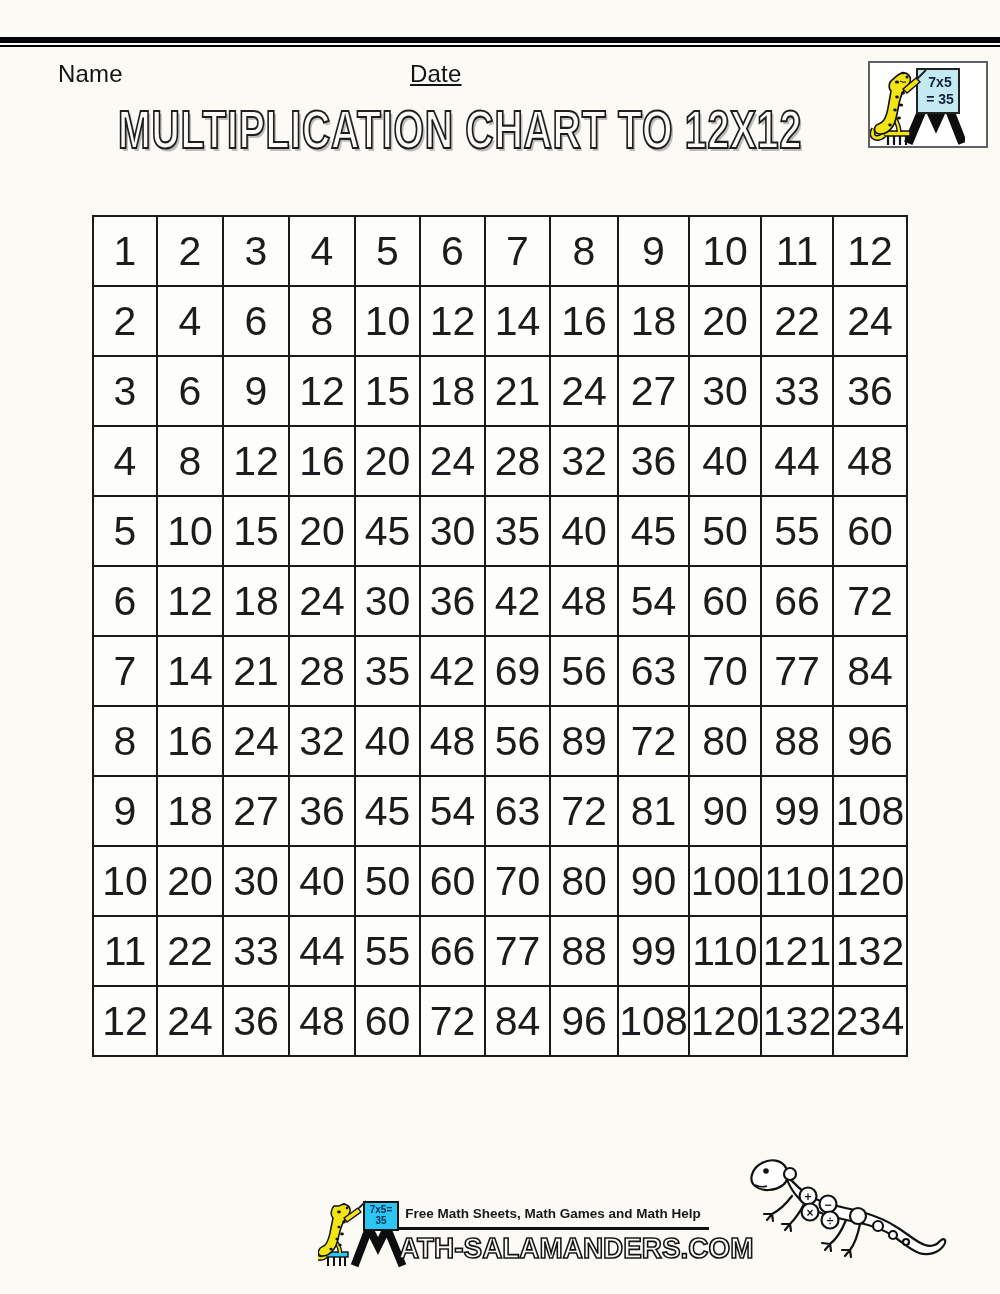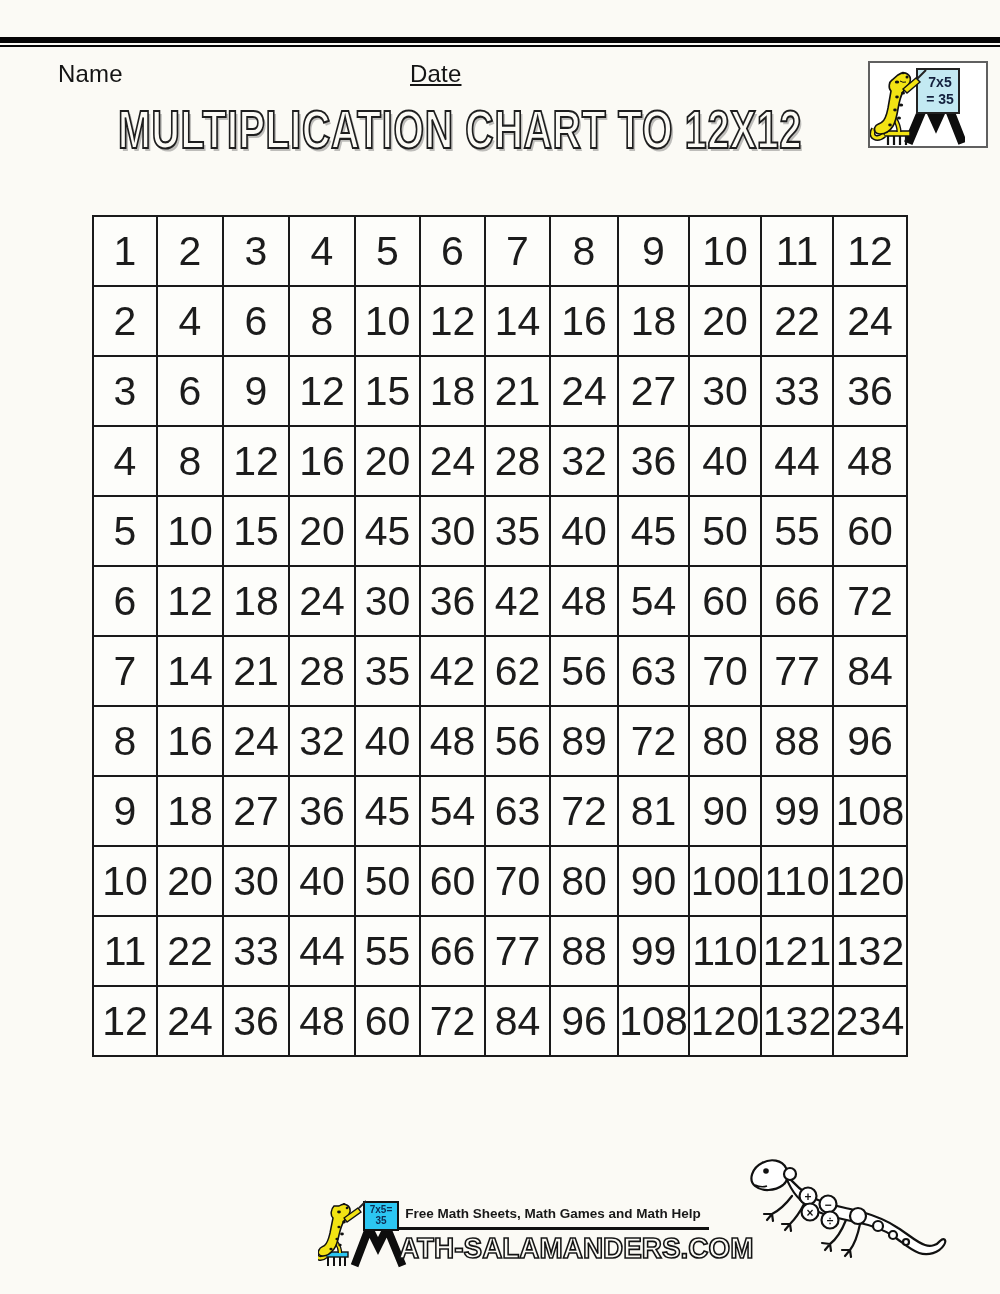--- a/index.html
+++ b/index.html
@@ -227,21 +227,21 @@
         <td>66</td>
         <td>72</td>
       </tr>
       <tr>
         <td>7</td>
         <td>14</td>
         <td>21</td>
         <td>28</td>
         <td>35</td>
         <td>42</td>
-        <td>62</td>
+        <td>69</td>
         <td>56</td>
         <td>63</td>
         <td>70</td>
         <td>77</td>
         <td>84</td>
       </tr>
       <tr>
         <td>8</td>
         <td>16</td>
         <td>24</td>

